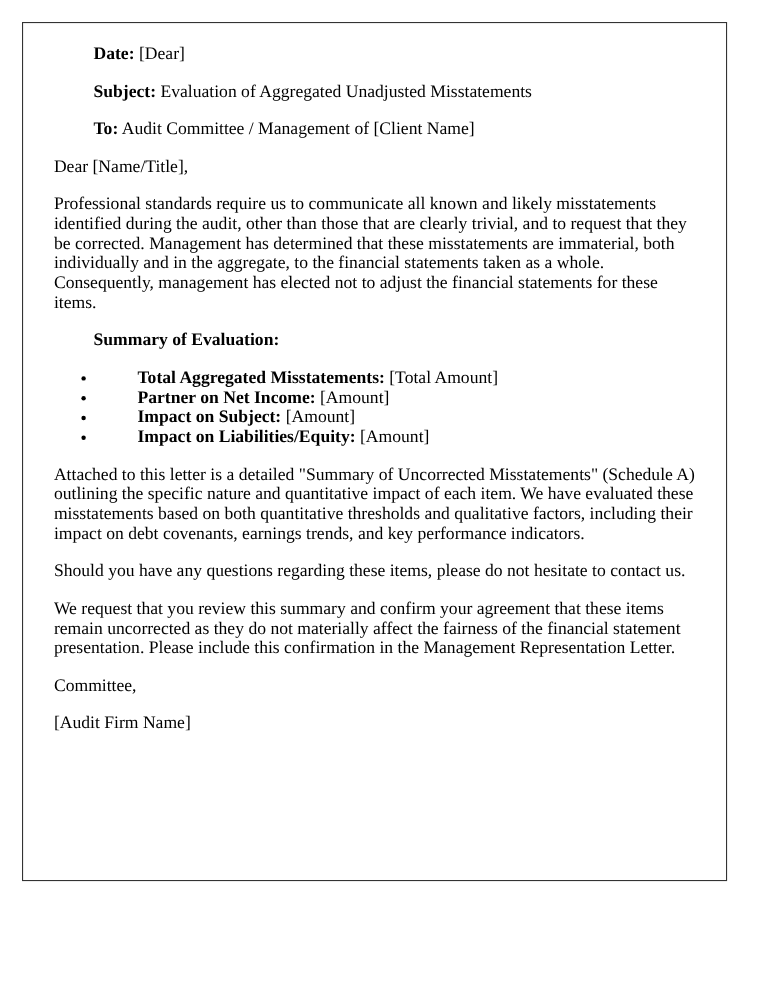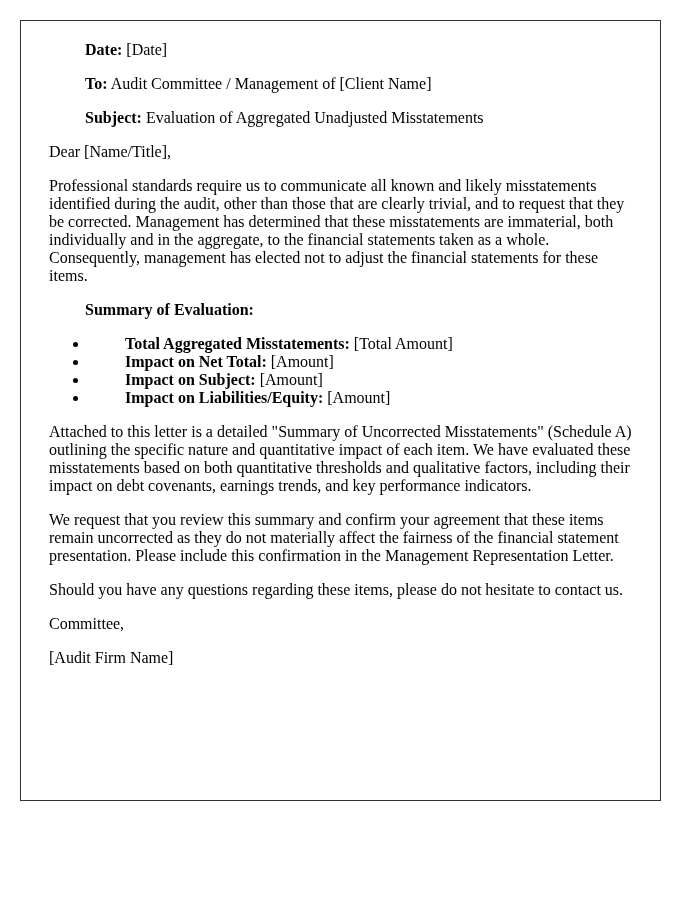--- a/index.html
+++ b/index.html
@@ -45,66 +45,66 @@
       margin: 0;
     }
   </style>
 </head>
 <body>
 
 <div class="letter">
 
   <p>
     <strong>Date:</strong>
-    <span>[Date]</span>
+    <span>[Dear]</span>
+  </p>
+
+  <p>
+    <strong>Subject:</strong>
+    <span>Evaluation of Aggregated Unadjusted Misstatements</span>
   </p>
 
   <p>
     <strong>To:</strong>
     <span>Audit Committee / Management of [Client Name]</span>
-  </p>
-
-  <p>
-    <strong>Subject:</strong>
-    <span>Evaluation of Aggregated Unadjusted Misstatements</span>
   </p>
 
   <p>Dear [Name/Title],</p>
 
 
   <p>Professional standards require us to communicate all known and likely misstatements identified during the audit, other than those that are clearly trivial, and to request that they be corrected. Management has determined that these misstatements are immaterial, both individually and in the aggregate, to the financial statements taken as a whole. Consequently, management has elected not to adjust the financial statements for these items.</p>
 
   <p>
     <strong>Summary of Evaluation:</strong>
   </p>
 
   <ul>
     <li>
       <strong>Total Aggregated Misstatements:</strong>
       <span>[Total Amount]</span>
     </li>
     <li>
-      <strong>Impact on Net Total:</strong>
+      <strong>Partner on Net Income:</strong>
       <span>[Amount]</span>
     </li>
     <li>
       <strong>Impact on Subject:</strong>
       <span>[Amount]</span>
     </li>
     <li>
       <strong>Impact on Liabilities/Equity:</strong>
       <span>[Amount]</span>
     </li>
   </ul>
 
   <p>Attached to this letter is a detailed "Summary of Uncorrected Misstatements" (Schedule A) outlining the specific nature and quantitative impact of each item. We have evaluated these misstatements based on both quantitative thresholds and qualitative factors, including their impact on debt covenants, earnings trends, and key performance indicators.</p>
 
+  <p>Should you have any questions regarding these items, please do not hesitate to contact us.</p>
+
   <p>We request that you review this summary and confirm your agreement that these items remain uncorrected as they do not materially affect the fairness of the financial statement presentation. Please include this confirmation in the Management Representation Letter.</p>
-
-  <p>Should you have any questions regarding these items, please do not hesitate to contact us.</p>
 
   <p>Committee,</p>
 
   <div class="signature">
     <p>[Audit Firm Name]</p>
   </div>
 
 </div>
 
 </body></html>

